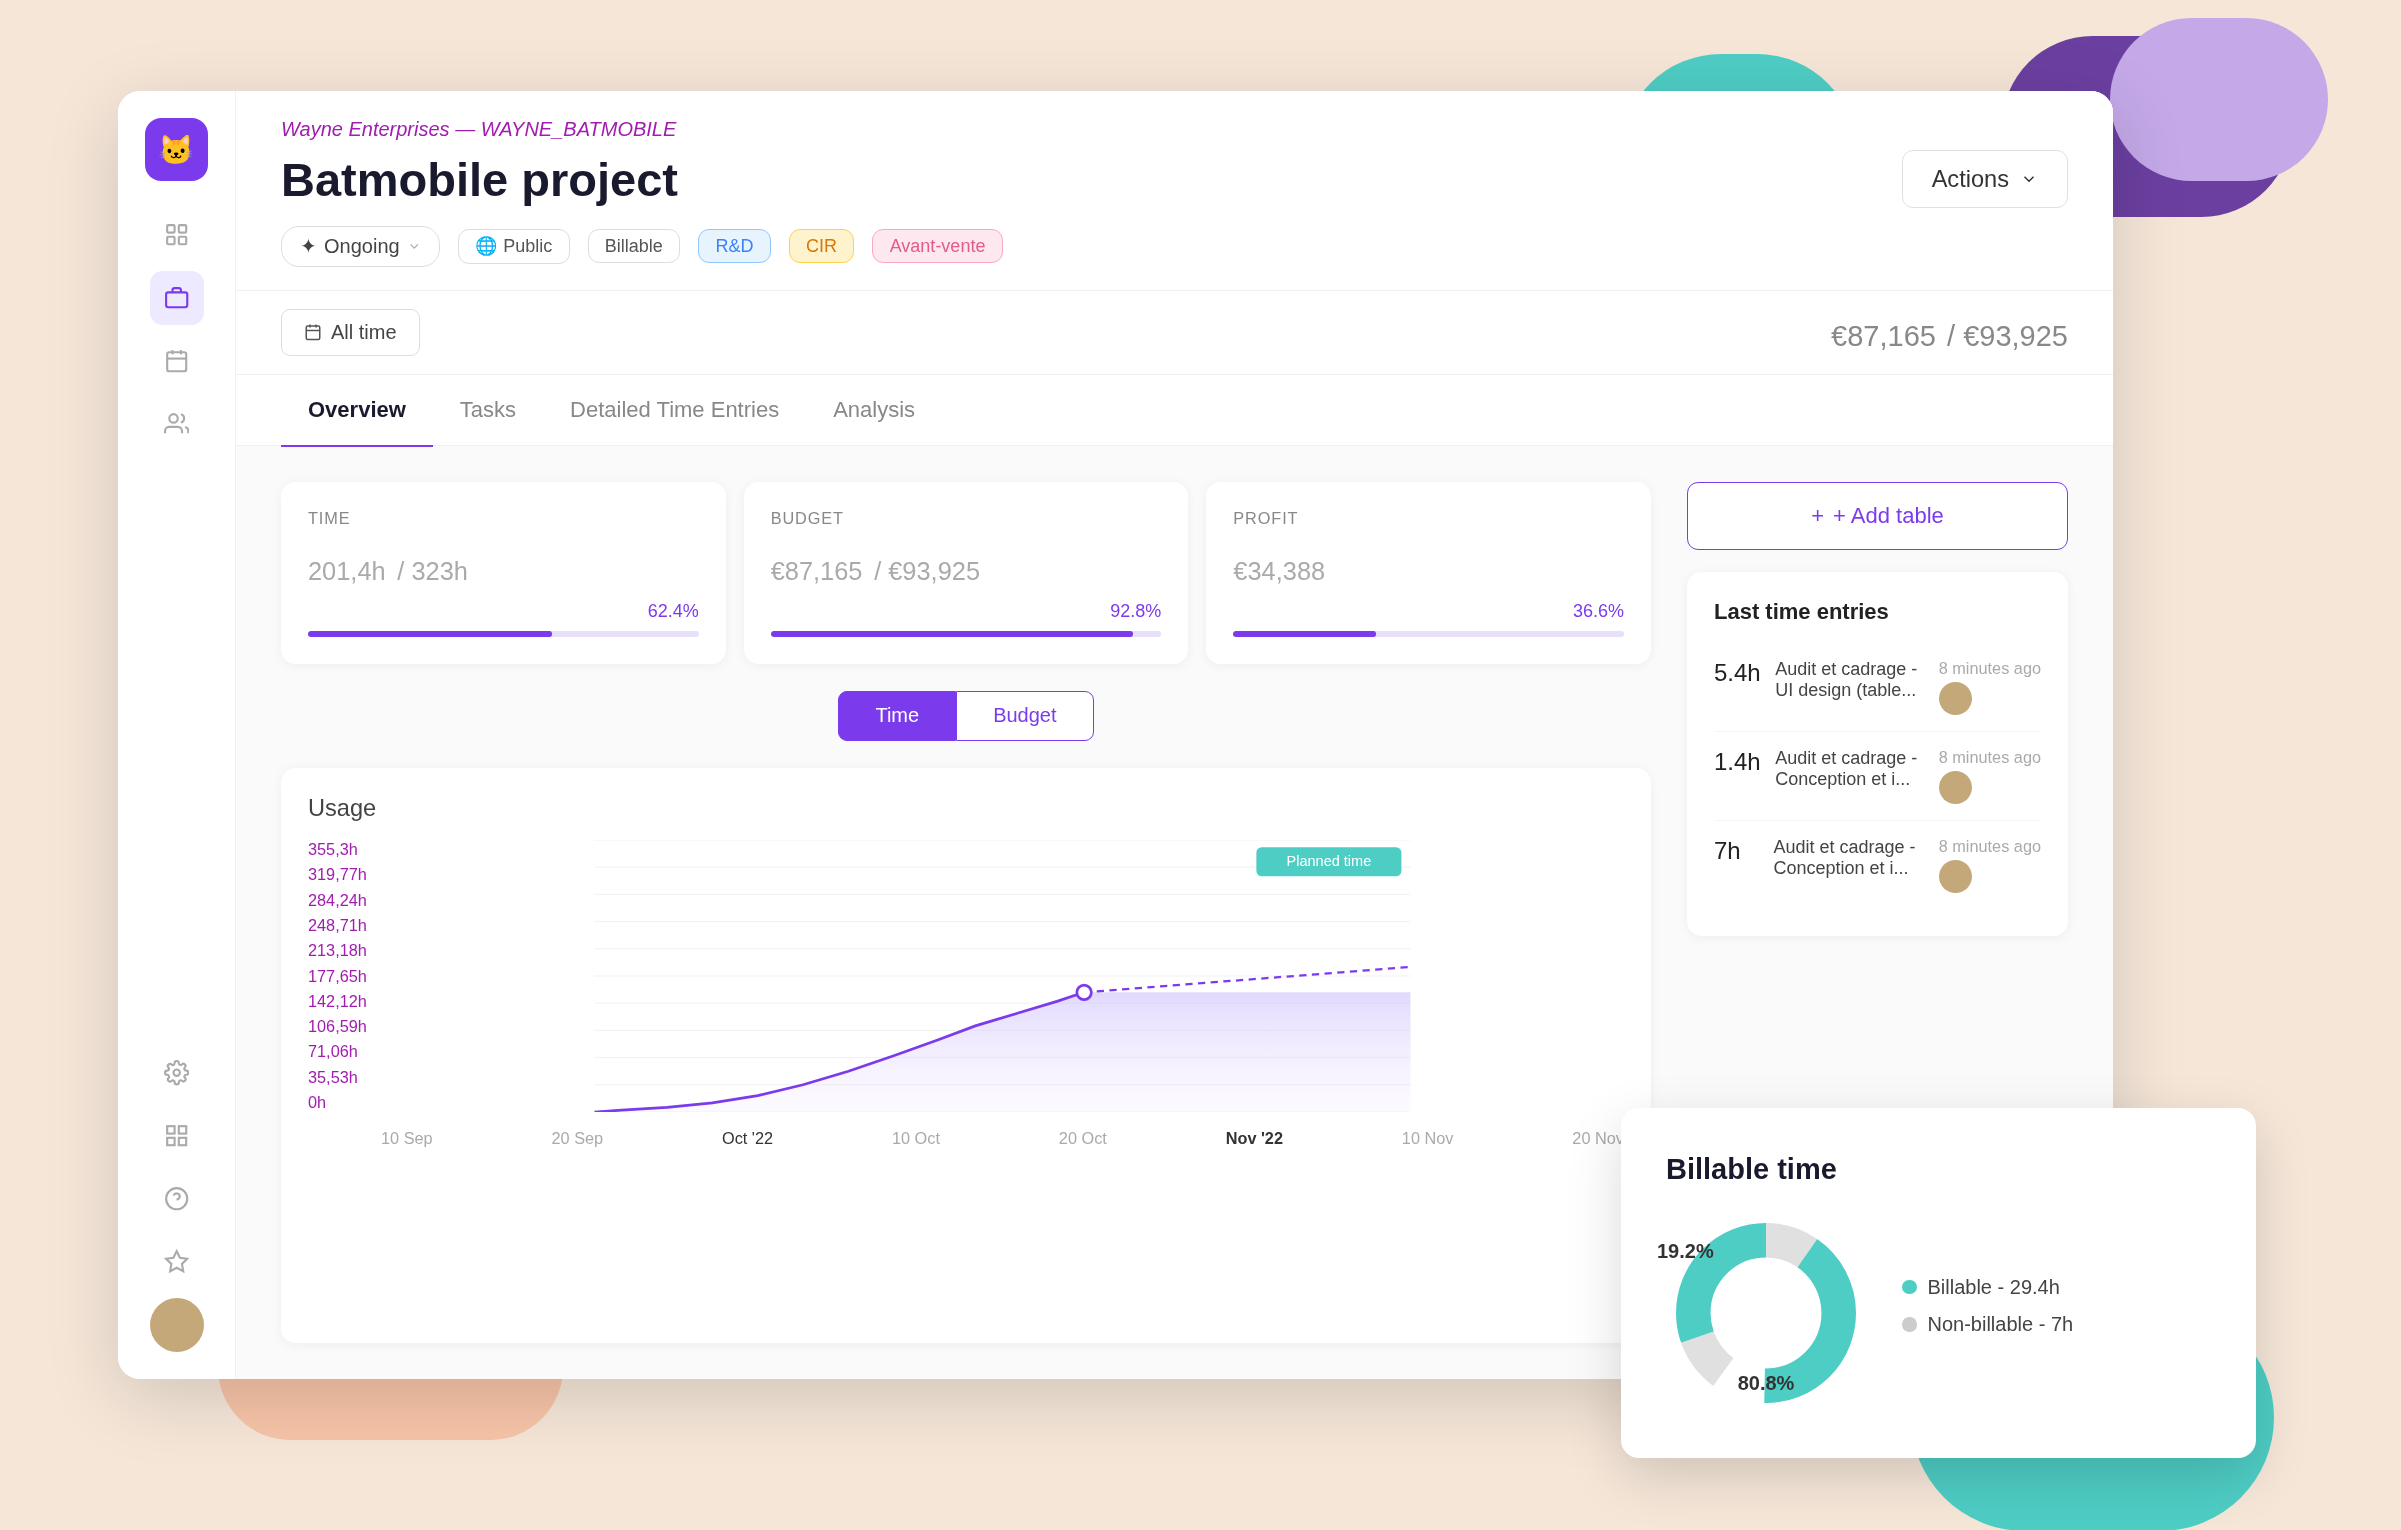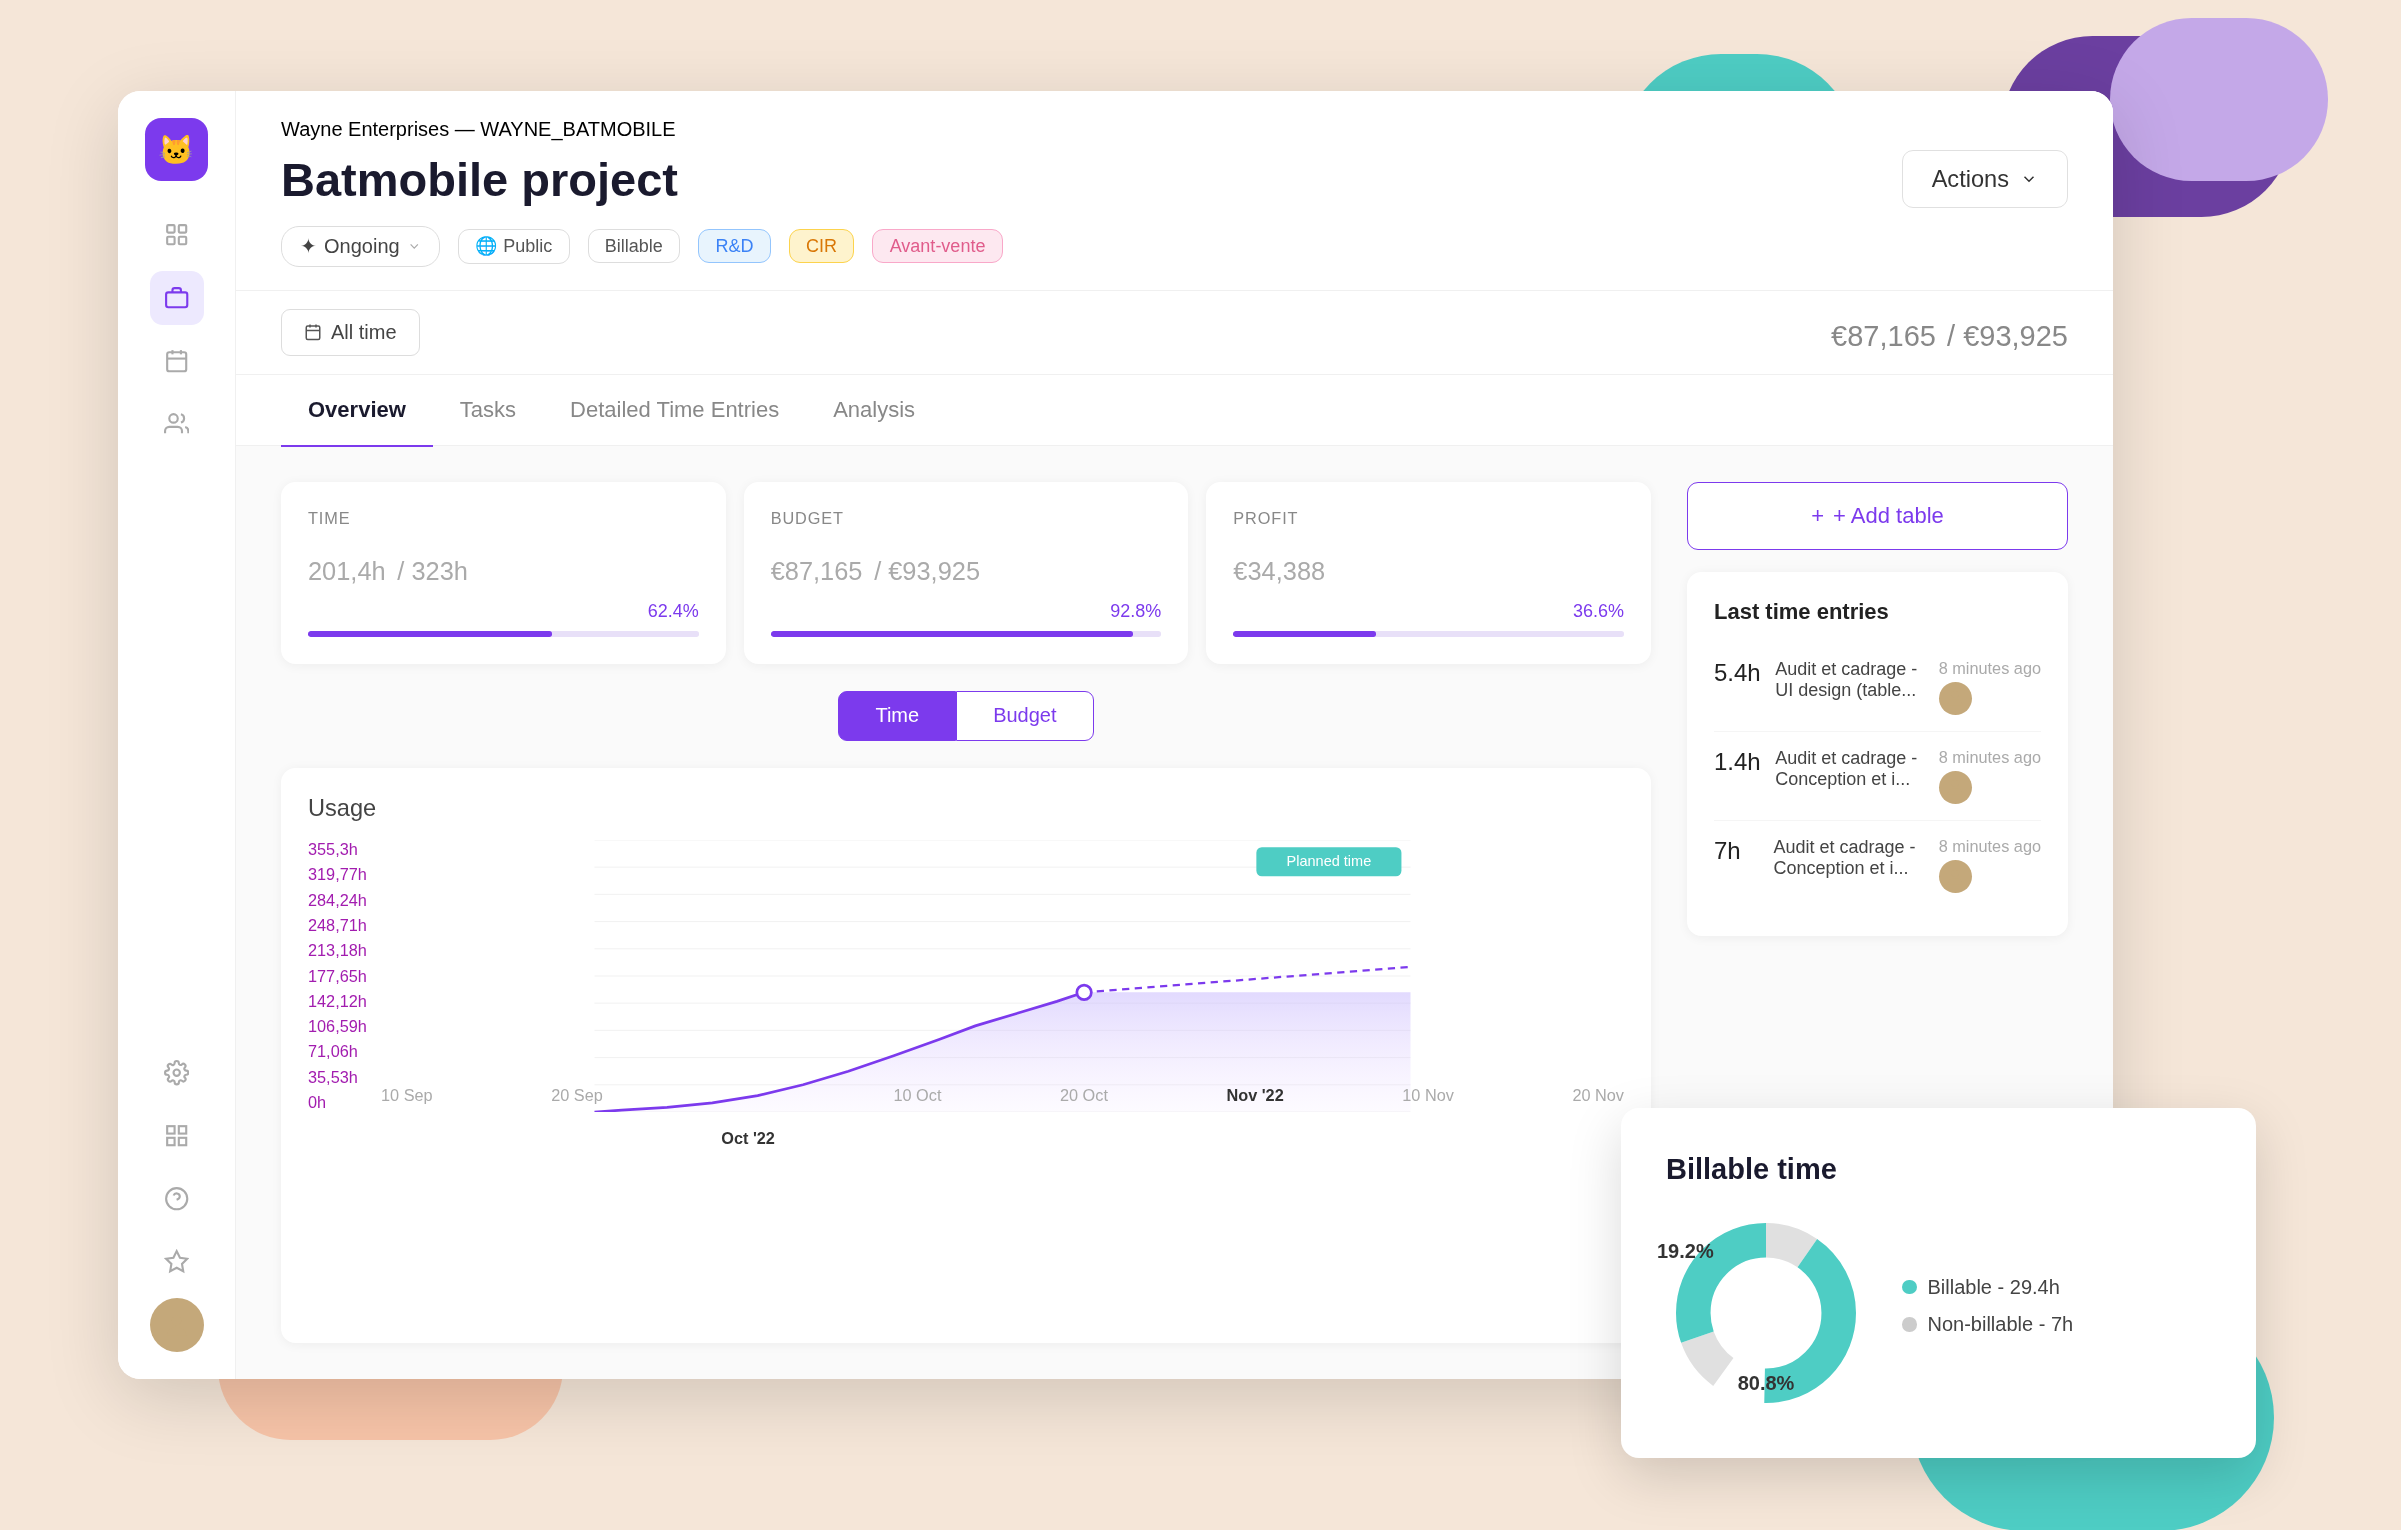--- a/index.html
+++ b/index.html
@@ -124,21 +124,21 @@
     .header {
       background: #ffffff;
       padding: 27px 45px 0 45px;
       border-bottom: 0.9px solid #f0f0f0;
     }
     .breadcrumb {
       font-size: 20px;
       color: #888;
       margin-bottom: 9px;
     }
-    .breadcrumb span { color: #000000; }
+    .breadcrumb span { color: #a21caf; font-style: italic; }
     .header-top {
       display: flex;
       align-items: center;
       justify-content: space-between;
     }
     .page-title {
       font-size: 47px;
       font-weight: 700;
       color: #1a1a2e;
     }
@@ -734,21 +734,21 @@
 
               <circle cx="540" cy="168" r="8" fill="#fff" stroke="#7c3aed" stroke-width="3"></circle>
 
               <rect x="730" y="8" width="160" height="32" rx="6" fill="#4ecdc4"></rect>
               <text x="810" y="29" text-anchor="middle" fill="white" font-size="16" font-family="sans-serif">Planned time</text>
             </svg>
 
             <div class="x-axis-labels">
               <span>10 Sep</span>
               <span>20 Sep</span>
-              <span style="font-weight:700; color:#333;margin-top:43px;">Oct '22</span>
+              <span style="font-weight:400; color:#333;">Oct '22</span>
               <span>10 Oct</span>
               <span>20 Oct</span>
               <span style="font-weight:700; color:#333;">Nov '22</span>
               <span>10 Nov</span>
               <span>20 Nov</span>
             </div>
           </div>
         </div>
       </div>
 

